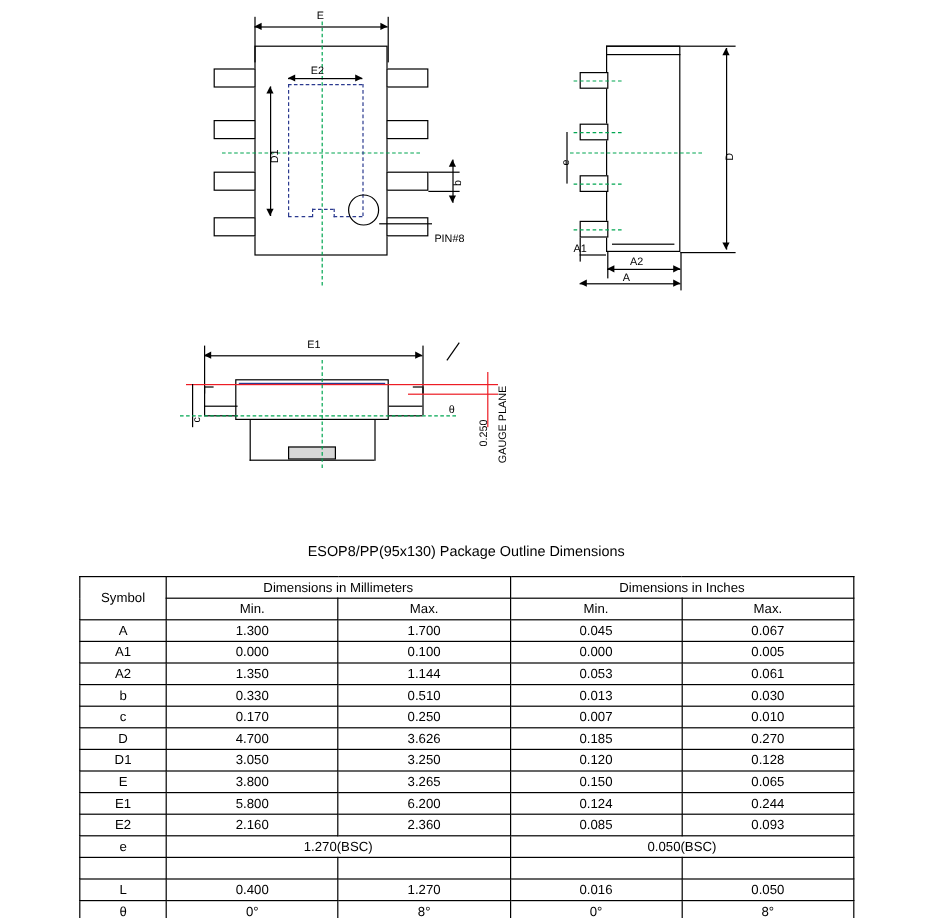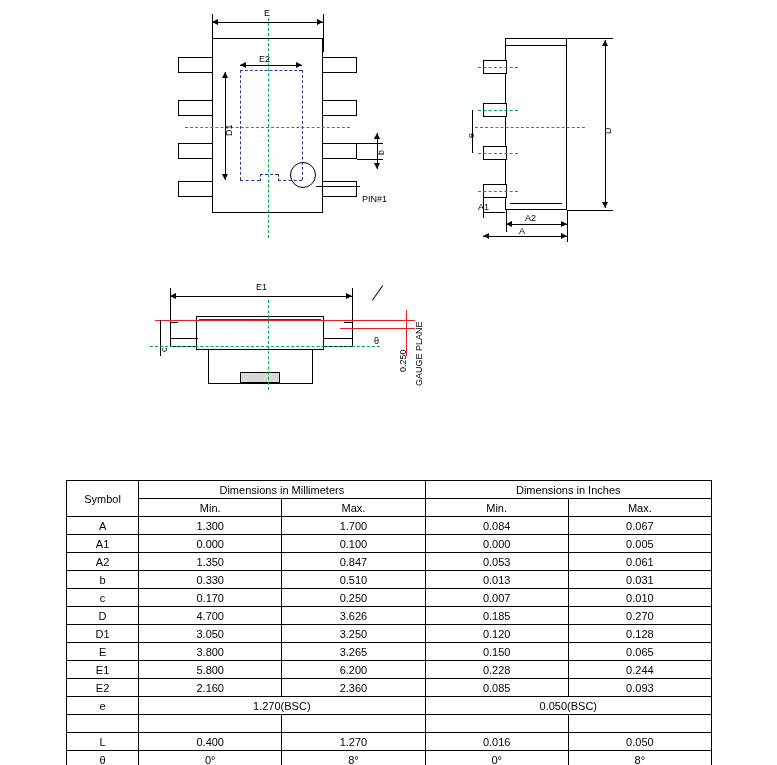--- a/index.html
+++ b/index.html
@@ -212,21 +212,21 @@
 
       <div class="ext-h" style="left:357px;top:143px;width:26px;"></div>
       <div class="ext-h" style="left:357px;top:159px;width:26px;"></div>
       <div class="dim-v" style="left:377px;top:133px;height:36px;"></div>
       <div class="arrowU" style="left:374px;top:133px;"></div>
       <div class="arrowD" style="left:374px;top:163px;"></div>
       <div class="lbl rot" style="left:376px;top:155px;">b</div>
 
       <div class="circ" style="left:290px;top:162px;width:26px;height:26px;"></div>
       <div class="ln hln" style="left:316px;top:186px;width:44px;"></div>
-      <div class="lbl" style="left:362px;top:194px;">PIN#1</div>
+      <div class="lbl" style="left:362px;top:194px;">PIN#8</div>
     </div>
 
     <div class="view" style="left:420px;top:0;width:357px;height:250px;">
 
       <div class="box" style="left:85px;top:38px;width:62px;height:172px;"></div>
       <div class="ln hln" style="left:85px;top:45px;width:62px;"></div>
       <div class="ln" style="left:85px;top:38px;width:62px;height:1px;background:#000;"></div>
 
       <div class="ln hln" style="left:90px;top:203px;width:52px;"></div>
 
@@ -308,20 +308,21 @@
       <div class="dash-v" style="left:268px;top:40px;height:90px;"></div>
 
       <div class="ln" style="left:372px;top:40px;width:18px;height:1px;background:#000;transform:rotate(-55deg);transform-origin:left top;"></div>
       <div class="lbl" style="left:374px;top:76px;">θ</div>
 
       <div class="lbl rot" style="left:398px;top:112px;">0.250</div>
       <div class="lbl rot" style="left:414px;top:126px;">GAUGE PLANE</div>
     </div>
   </div>
 
+  <div class="table-title">ESOP8/PP(95x130) Package Outline Dimensions</div>
 
   <table class="dims">
     <thead>
       <tr>
         <th class="col-sym" rowspan="2">Symbol</th>
         <th colspan="2">Dimensions in Millimeters</th>
         <th colspan="2">Dimensions in Inches</th>
       </tr>
       <tr>
         <th class="col-v">Min.</th>
@@ -329,43 +330,43 @@
         <th class="col-v">Min.</th>
         <th class="col-v">Max.</th>
       </tr>
     </thead>
     <tbody>
 
     <tr>
           <td>A</td>
           <td>1.300</td>
           <td>1.700</td>
-          <td>0.084</td>
+          <td>0.045</td>
           <td>0.067</td>
         </tr>
         <tr>
           <td>A1</td>
           <td>0.000</td>
           <td>0.100</td>
           <td>0.000</td>
           <td>0.005</td>
         </tr>
         <tr>
           <td>A2</td>
           <td>1.350</td>
-          <td>0.847</td>
+          <td>1.144</td>
           <td>0.053</td>
           <td>0.061</td>
         </tr>
         <tr>
           <td>b</td>
           <td>0.330</td>
           <td>0.510</td>
           <td>0.013</td>
-          <td>0.031</td>
+          <td>0.030</td>
         </tr>
         <tr>
           <td>c</td>
           <td>0.170</td>
           <td>0.250</td>
           <td>0.007</td>
           <td>0.010</td>
         </tr>
         <tr>
           <td>D</td>
@@ -385,21 +386,21 @@
           <td>E</td>
           <td>3.800</td>
           <td>3.265</td>
           <td>0.150</td>
           <td>0.065</td>
         </tr>
         <tr>
           <td>E1</td>
           <td>5.800</td>
           <td>6.200</td>
-          <td>0.228</td>
+          <td>0.124</td>
           <td>0.244</td>
         </tr>
         <tr>
           <td>E2</td>
           <td>2.160</td>
           <td>2.360</td>
           <td>0.085</td>
           <td>0.093</td>
         </tr>
         <tr>

